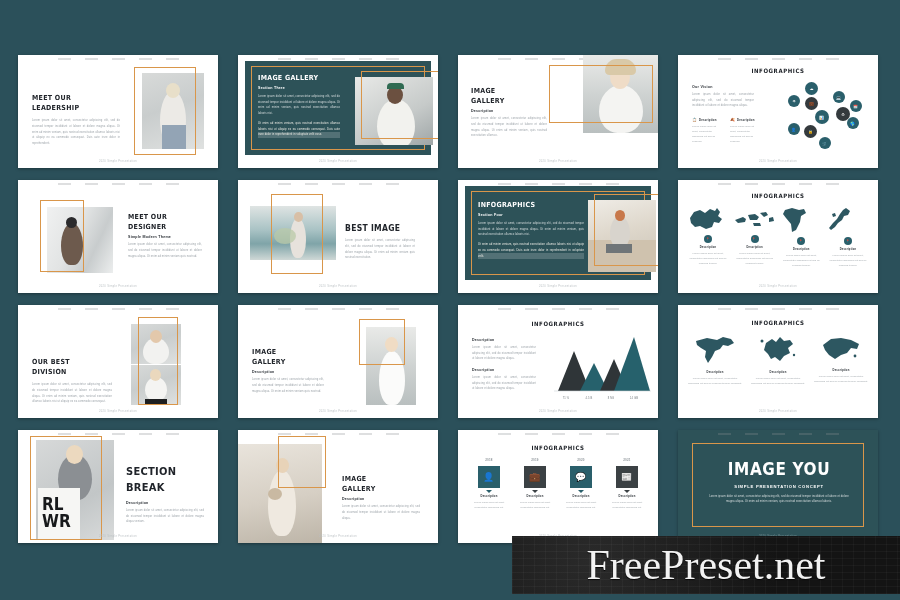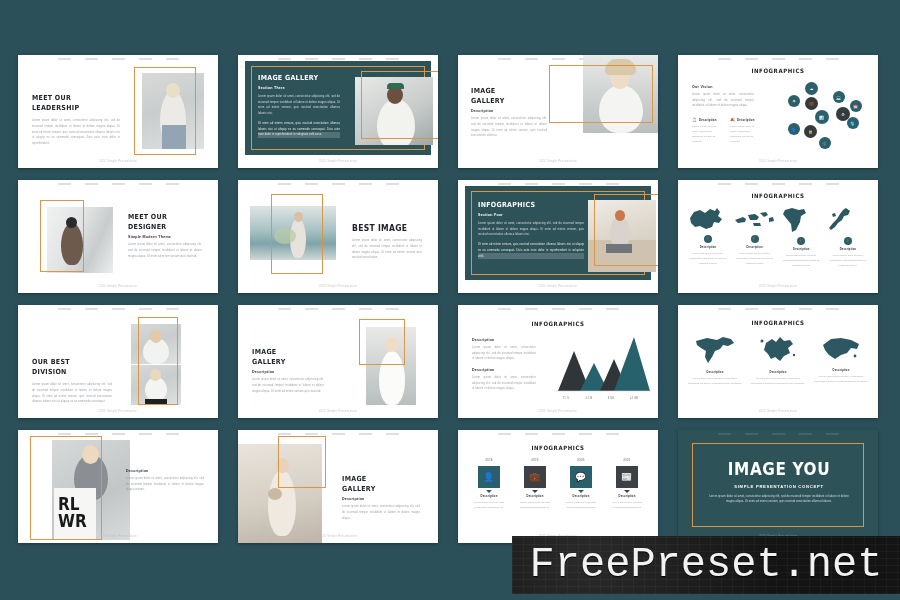--- a/index.html
+++ b/index.html
@@ -133,21 +133,21 @@
     width: 388px; height: 58px;
     background:
       repeating-linear-gradient(0deg, rgba(255,255,255,.035) 0 1px, transparent 1px 7px),
       repeating-linear-gradient(90deg, rgba(255,255,255,.03) 0 1px, transparent 1px 11px),
       radial-gradient(circle at 20% 40%, #2a2a2a 0%, #141414 60%),
       #101010;
     display: flex; align-items: center; justify-content: center;
     overflow: hidden;
   }
   #watermark span {
-    font-family: Liberation Mono, monospace;
+    font-family: Liberation Serif, serif;
     font-size: 42px; color: #f2f2f2; letter-spacing: 0px;
     text-shadow: 0 1px 1px rgba(0,0,0,.9);
     white-space: nowrap;
   }
 </style>
 </head>
 <body>
 
 <div id="stage">
   <div class="grid">
@@ -294,21 +294,21 @@
           <i></i>
           <i></i>
           <i></i>
         </div>
       <div class="photo ph-sea" style="left:12px;top:26px;width:86px;height:54px;">
         <div class="fig" style="left:40px;top:12px;width:16px;height:40px;background:#e7e2dc;"></div>
         <div class="fig" style="left:44px;top:6px;width:9px;height:10px;background:#d8bfa6;border-radius:50%;"></div>
         <div style="position:absolute;left:24px;top:22px;width:22px;height:16px;background:#b9c9a8;border-radius:50%;opacity:.75"></div>
       </div>
       <div class="oframe" style="left:33px;top:14px;width:52px;height:80px;"></div>
-      <div style="position:absolute;left:114px;top:42px;width:70px;">
+      <div style="position:absolute;left:107px;top:42px;width:70px;">
         <div class="h-title mid">BEST IMAGE</div>
         <div class="body-txt" style="margin-top:4px">Lorem ipsum dolor sit amet, consectetur adipiscing elit, sed do eiusmod tempor incididunt ut labore et dolore magna aliqua. Ut enim ad minim veniam quis nostrud exercitation.</div>
       </div>
       <div class="footer-line">2020 Simple Presentation</div>
     </div>
 
     <div class="slide">
       <div class="topbar">
           <i></i>
           <i></i>
@@ -502,30 +502,32 @@
     </div>
 
     <div class="slide">
       <div class="topbar">
           <i></i>
           <i></i>
           <i></i>
           <i></i>
           <i></i>
         </div>
-      <div class="photo ph-a" style="left:34px;top:10px;width:78px;height:100px;">
+      <div class="photo ph-a" style="left:18px;top:10px;width:78px;height:100px;">
         <div style="position:absolute;left:0;top:0;width:100%;height:100%;background:linear-gradient(150deg,#d7d9d9,#c2c6c7 60%,#d9dbdb)"></div>
         <div class="fig" style="left:22px;top:14px;width:34px;height:46px;background:#8b8f93;"></div>
         <div class="fig" style="left:30px;top:5px;width:17px;height:19px;background:#ecd9bf;border-radius:50%;"></div>
         <div style="position:absolute;left:2px;top:48px;width:42px;height:52px;background:#f6f6f4;"></div>
         <div style="position:absolute;left:6px;top:56px;font-family:'DejaVu Sans Condensed','Liberation Sans',sans-serif;font-weight:700;font-size:17px;line-height:1;color:#17191b;white-space:pre-line">RL
 WR</div>
       </div>
       <div class="oframe" style="left:12px;top:6px;width:72px;height:104px;"></div>
       <div style="position:absolute;left:108px;top:34px;width:78px;">
+        <div class="h-title big" style="white-space:pre-line">SECTION
+BREAK</div>
         <div class="sub" style="margin-top:5px">Description</div>
         <div class="body-txt" style="margin-top:3px">Lorem ipsum dolor sit amet, consectetur adipiscing elit, sed do eiusmod tempor incididunt ut labore et dolore magna aliqua veniam.</div>
       </div>
       <div class="footer-line">2020 Simple Presentation</div>
     </div>
 
     <div class="slide">
       <div class="topbar">
           <i></i>
           <i></i>

